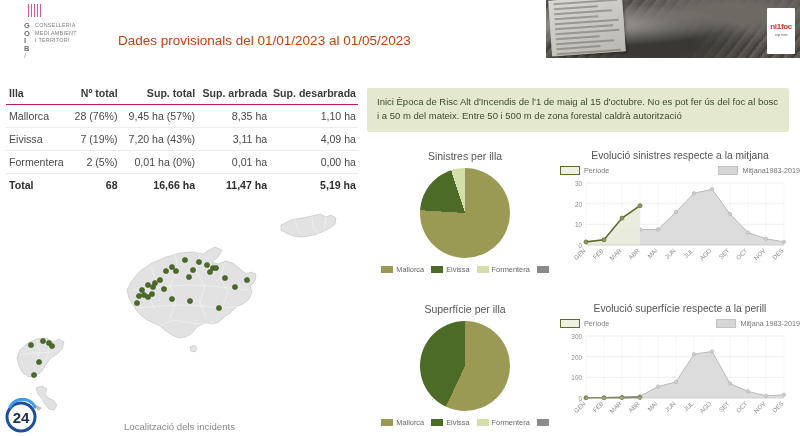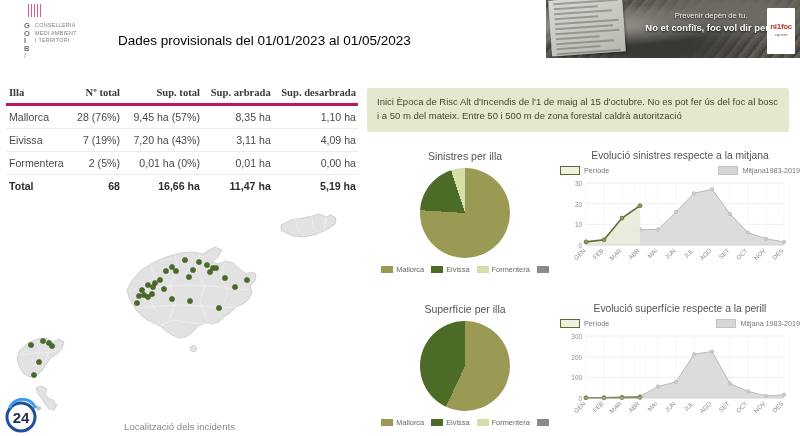--- a/index.html
+++ b/index.html
@@ -22,21 +22,21 @@
     opacity:.85;}
   .goib{position:absolute;left:18px;top:18px;display:flex;}
   .goib-letters{display:flex;flex-direction:column;font-size:7.5px;line-height:7.6px;
     color:#6f6f6f;font-weight:600;letter-spacing:.2px;}
   .goib-text{display:flex;flex-direction:column;margin-left:5px;font-size:5.4px;
     line-height:7.6px;color:#7d7d7d;letter-spacing:.25px;white-space:nowrap;}
   .goib-slash{font-size:7.5px;line-height:7.6px;color:#b9b9b9;}
 
   .title{position:absolute;left:116px;top:5px;font-size:20.5px;color:#1f6b35;
     letter-spacing:-.1px;white-space:nowrap;}
-  .subtitle{position:absolute;left:118px;top:33px;font-size:13.5px;color:#000000;
+  .subtitle{position:absolute;left:118px;top:33px;font-size:13.5px;color:#c2410c;
     white-space:nowrap;}
 
   
   .banner{position:absolute;left:546px;top:0;width:254px;height:58px;overflow:hidden;
     background:#4d4a46;}
   .banner-photo{position:absolute;inset:0;
     background:
       radial-gradient(ellipse at 18% 42%,#8d8a84 0 14%,transparent 46%),
       radial-gradient(ellipse at 44% 78%,#3a3835 0 18%,transparent 52%),
       radial-gradient(ellipse at 72% 24%,#6d6a64 0 16%,transparent 50%),
@@ -55,21 +55,21 @@
   .banner-logo{position:absolute;right:5px;bottom:4px;background:#fff;
     padding:14px 3px;border-radius:1px;font-size:8px;font-weight:bold;color:#c0392b;
     letter-spacing:-.3px;line-height:9px;}
   .banner-logo small{display:block;font-size:3.4px;color:#555;font-weight:normal;
     letter-spacing:0;text-align:center;}
 
   
   .table-wrap{position:absolute;left:6px;top:83px;width:352px;}
   table{border-collapse:collapse;width:100%;font-size:10.6px;}
   th{font-weight:bold;color:#3a3a3a;padding:4px 2px 5px;text-align:right;
-     border-bottom:3px solid #be185d;white-space:nowrap;font-family:Liberation Serif, serif;}
+     border-bottom:1px solid #be185d;white-space:nowrap;}
   th.first{text-align:left;padding-left:3px;}
   td{padding:5px 2px;text-align:right;color:#4a4a4a;border-bottom:1px solid #ececec;
      white-space:nowrap;}
   td.first{text-align:left;padding-left:3px;}
   tr.total td{font-weight:bold;color:#2e2e2e;border-bottom:none;}
   th.c2,td.c2{width:62px;}
   th.c3,td.c3{width:86px;}
   th.c4,td.c4{width:74px;}
   th.c5,td.c5{width:88px;}
 
@@ -140,24 +140,20 @@
           <i></i>
           <i></i>
           <i></i>
           <i></i>
           <i></i>
           <i></i>
           <i></i>
           <i></i>
           <i></i>
           <i></i>
-      </div>
-      <div class="banner-txt">
-        <div class="banner-l1">Prevenir depèn de tu.</div>
-        <div class="banner-l2">No et confiïs, foc vol dir perill</div>
       </div>
       <div class="banner-logo">
         <span>ni1foc</span>
         <small>cap més</small>
       </div>
     </div>
   </div>
 
   <div class="table-wrap">
     <table>

